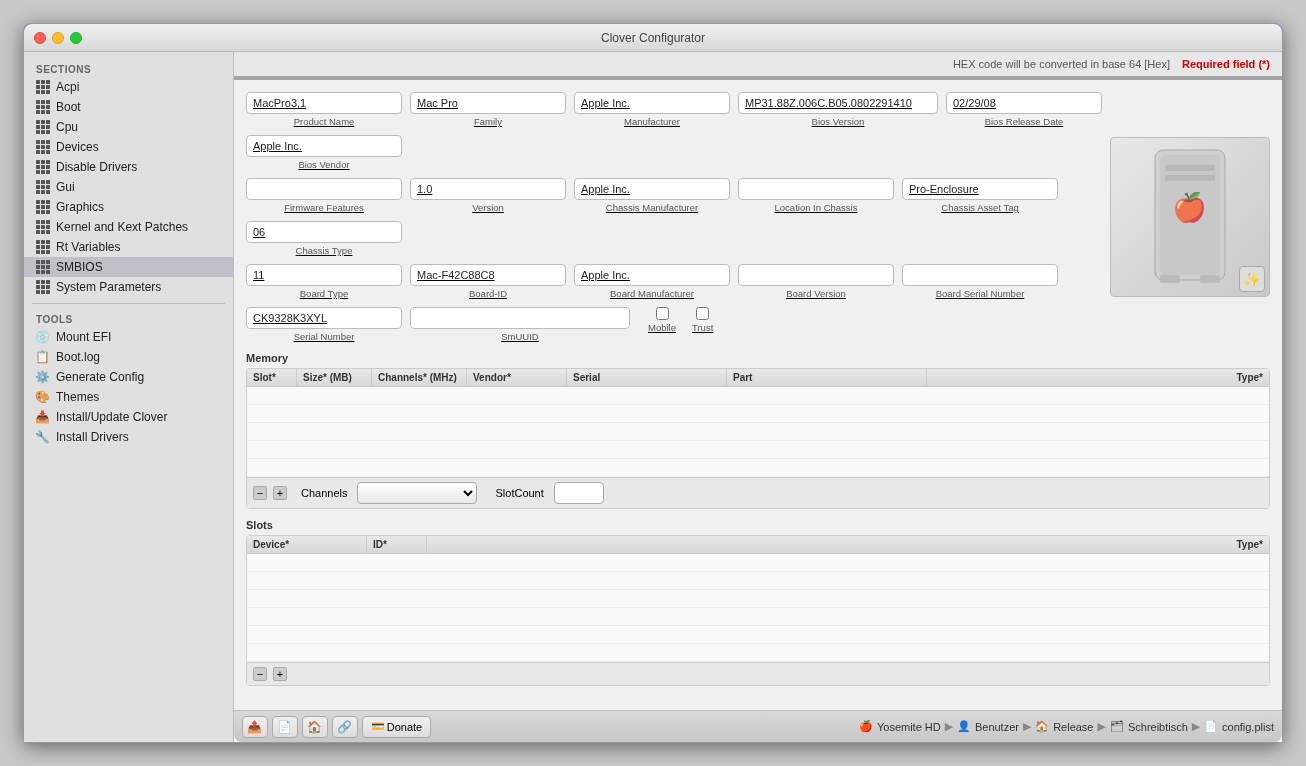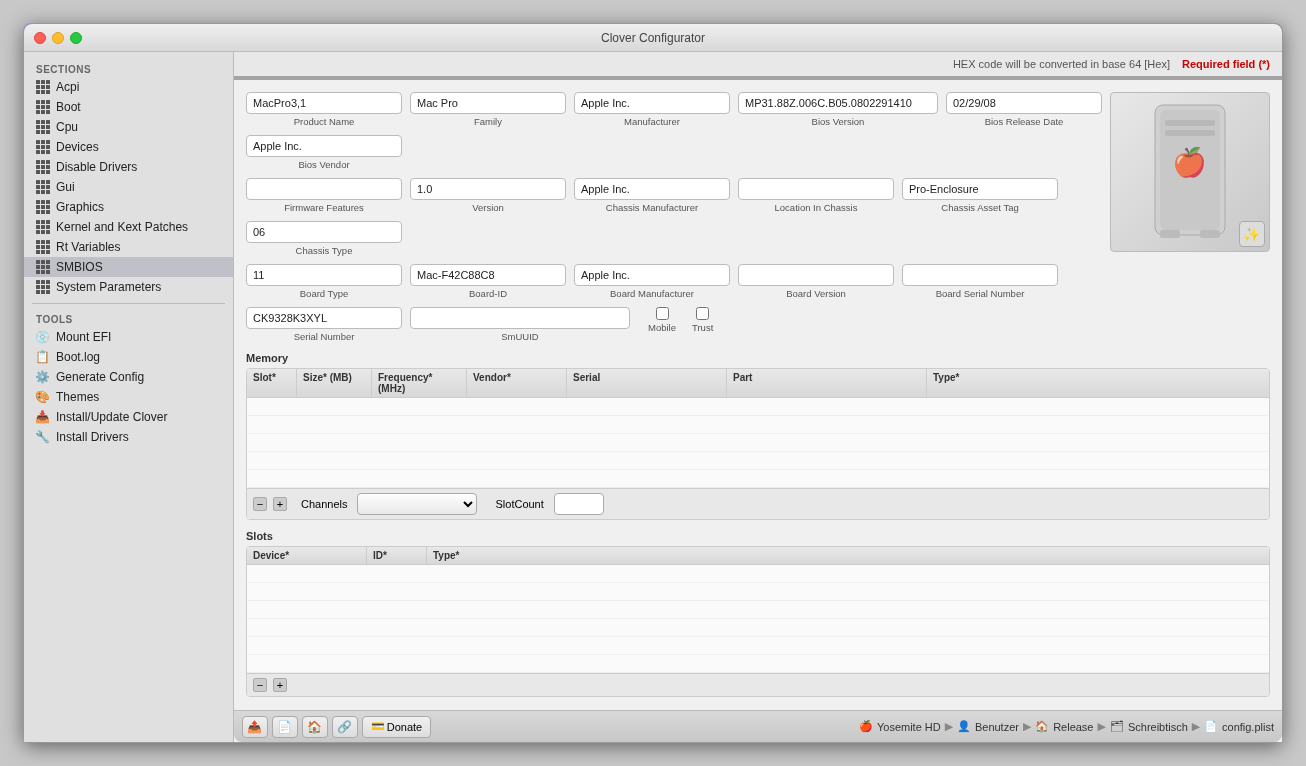--- a/index.html
+++ b/index.html
@@ -41,21 +41,21 @@
     .field-label { font-size: 9.5px; color: #555; margin-top: 2px; text-align: center; width: 100%; }
     .wand-btn { position: absolute; bottom: 4px; right: 4px; background: #ddd; border: 1px solid #aaa; border-radius: 4px; width: 26px; height: 26px; display: flex; align-items: center; justify-content: center; cursor: pointer; font-size: 14px; }
     .cb-item { display: flex; flex-direction: column; align-items: center; }
     .cb-label { font-size: 9.5px; color: #555; margin-top: 2px; }
 
     .section-title { font-size: 11px; font-weight: 600; color: #333; margin-bottom: 4px; }
 
     .table-container { border: 1px solid #ccc; border-radius: 4px; background: #fff; overflow: hidden; }
     .table-header { display: flex; background: linear-gradient(to bottom, #e8e8e8, #d8d8d8); border-bottom: 1px solid #ccc; }
     .th { padding: 3px 6px; font-size: 10px; font-weight: 600; color: #333; border-right: 1px solid #ccc; flex-shrink: 0; }
-    .th:last-child { border-right: none; flex: 1; }
+    .th:last-child { border-right: none; flex: 1; text-align: right; }
     .table-body { min-height: 80px; background: #fafafa; }
     .table-row-empty { height: 18px; border-bottom: 1px solid #eee; display: flex; }
 
     .table-controls { display: flex; align-items: center; padding: 4px 6px; border-top: 1px solid #ccc; background: #e8e8e8; gap: 6px; }
     .tbl-btn { width: 14px; height: 14px; background: #ccc; border: 1px solid #aaa; border-radius: 2px; display: flex; align-items: center; justify-content: center; cursor: pointer; font-size: 11px; line-height: 1; }
     .select-input { border: 1px solid #aaa; border-radius: 4px; background: linear-gradient(to bottom, #fefefe, #e8e8e8); padding: 1px 4px; font-size: 11px; height: 22px; min-width: 120px; }
     .slotcount-input { border: 1px solid #aaa; border-radius: 4px; background: #fff; padding: 1px 4px; font-size: 11px; height: 22px; width: 50px; }
 
     .footer-bar { height: 32px; background: linear-gradient(to bottom, #d8d8d8, #c8c8c8); border-top: 1px solid #bbb; border-radius: 0 0 8px 8px; display: flex; align-items: center; justify-content: space-between; padding: 0 8px; }
     .footer-left { display: flex; gap: 4px; }
@@ -291,21 +291,21 @@
 
     <div class="content">
 
       <div class="content-header">
         <span class="hex-label">HEX code will be converted in base 64 [Hex]</span>
         <span class="required-label">Required field (*)</span>
       </div>
 
       <div class="content-body">
 
-        <div style="display:flex; gap:8px; align-items:flex-start;">
+        <div style="display:flex; gap:8px; align-items:center;text-decoration:underline;">
           <div style="display:flex; flex-direction:column; gap:8px; flex:1;">
 
             <div class="form-row">
               <div class="field-group">
                 <input class="field-input" type="text" style="min-width: 90px;" value="MacPro3,1">
                 <span class="field-label">Product Name</span>
               </div>
               <div class="field-group">
                 <input class="field-input" type="text" style="min-width: 80px;" value="Mac Pro">
                 <span class="field-label">Family</span>
@@ -419,21 +419,21 @@
             <div class="wand-btn" style="position:absolute; bottom:4px; right:4px;">✨</div>
           </div>
         </div>
 
         <div>
           <div class="section-title">Memory</div>
           <div class="table-container">
             <div class="table-header">
               <div class="th" style="width:50px;">Slot*</div>
               <div class="th" style="width:75px;">Size* (MB)</div>
-              <div class="th" style="width:95px;">Frequency* (MHz)</div>
+              <div class="th" style="width:95px;">Channels* (MHz)</div>
               <div class="th" style="width:100px;">Vendor*</div>
               <div class="th" style="width:160px;">Serial</div>
               <div class="th" style="width:200px;">Part</div>
               <div class="th">Type*</div>
             </div>
             <div class="table-body">
               <div class="table-row-empty"></div>
               <div class="table-row-empty"></div>
               <div class="table-row-empty"></div>
               <div class="table-row-empty"></div>

